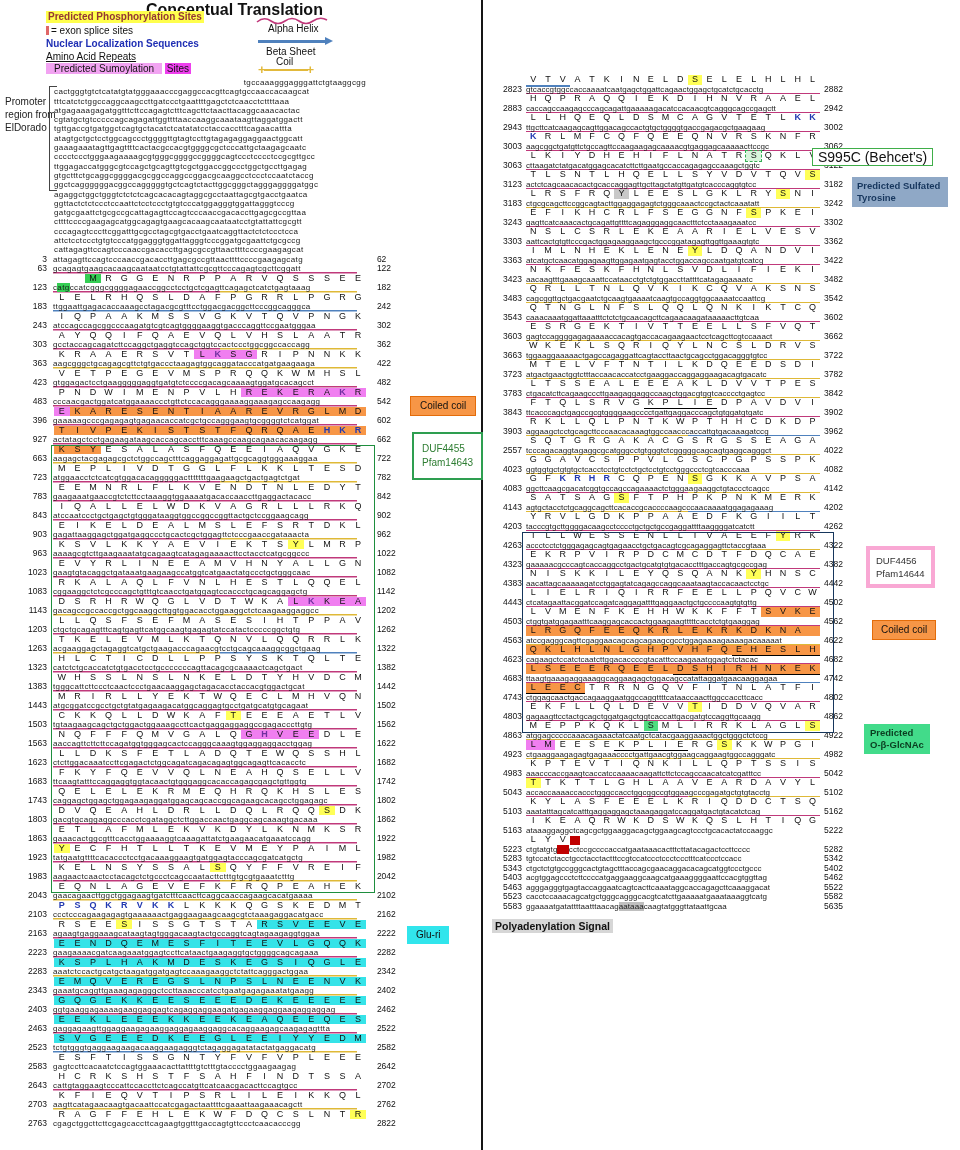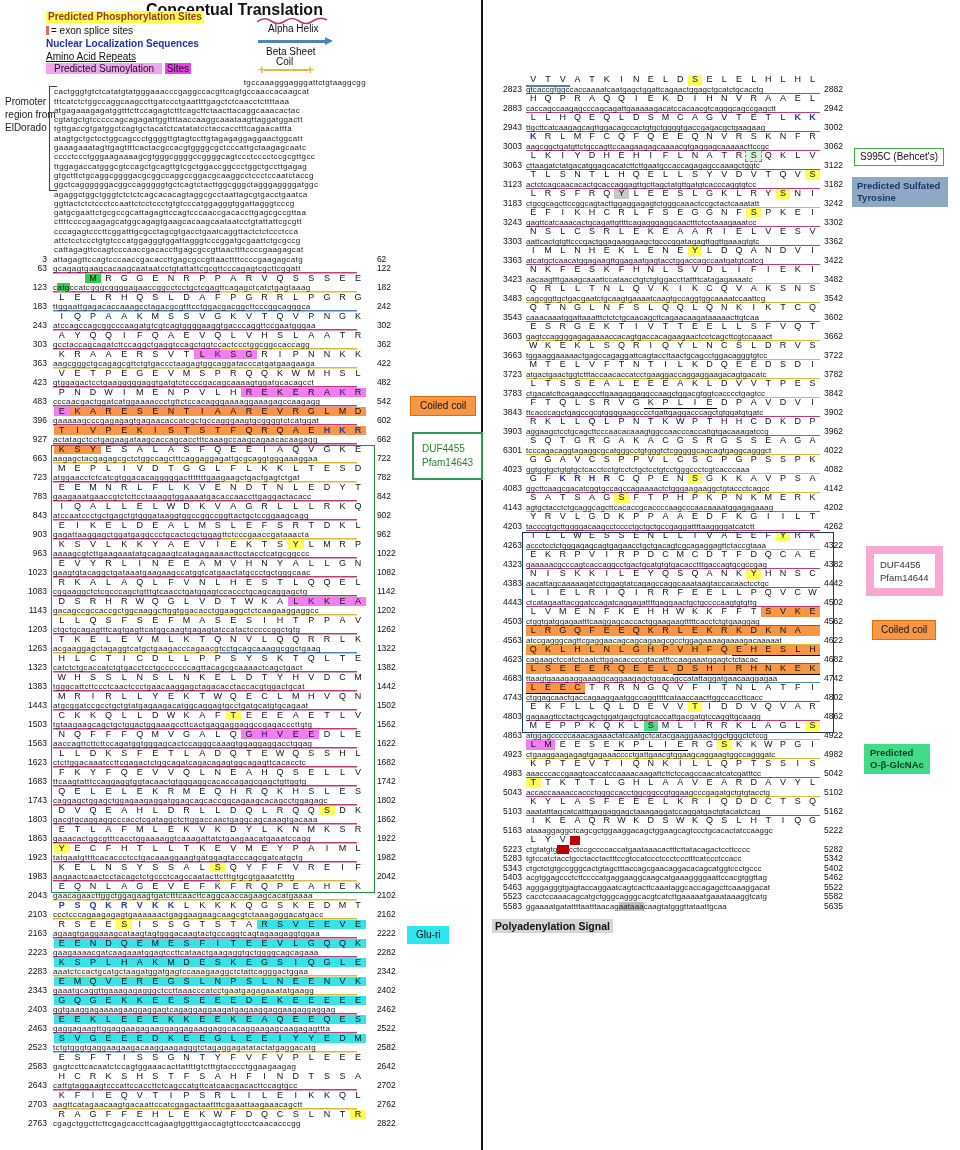--- a/index.html
+++ b/index.html
@@ -68,25 +68,25 @@
   .prot b.bl{color:#2239B0;font-weight:bold;}
   .prot b.pk{color:#7030A0;font-weight:bold;}
   .prot b.pu{border-bottom:1.3px solid #000;}
   .prot b.arr{border-bottom:2.2px solid #4F81BD;}
   .prot .stop{display:inline-block;width:10px;height:9px;background:#C00000;margin-top:.5px;}
   
   .lbl{font-size:10px;line-height:12px;}
   #lbl-coil-l{left:410px;top:396px;background:#F79646;border:1px solid #E36C0A;padding:3px 9px;}
   #lbl-duf4455{left:412px;top:432px;border:2px solid #2E9E50;background:#fff;color:#2E7D32;padding:8px 8px;line-height:14px;font-size:10px;}
   #lbl-gluri{left:407px;top:926px;background:#31E5EC;padding:3px 9px;}
-  #lbl-s995c{left:854px;top:148px;border:1.5px solid #3FAE49;background:#fff;padding:2px 5px;font-size:10px;white-space:nowrap;}
+  #lbl-s995c{left:812px;top:148px;border:1.5px solid #3FAE49;background:#fff;padding:2px 5px;font-size:14px;white-space:nowrap;}
   #lbl-sulf{left:852px;top:177px;background:#8FA8C6;color:#17375E;font-weight:bold;padding:3px 5px;width:86px;font-size:9.5px;}
-  #lbl-duf4456{left:866px;top:546px;border:8px solid #f9a8d4;background:#fff;padding:4px 6px;font-size:9.5px;line-height:13px;color:#333;}
+  #lbl-duf4456{left:866px;top:546px;border:4px solid #f9a8d4;background:#fff;padding:4px 6px;font-size:9.5px;line-height:13px;color:#333;}
   #lbl-coil-r{left:872px;top:620px;background:#F79646;border:1px solid #E36C0A;padding:3px 8px;}
-  #lbl-oglc{left:864px;top:724px;background:#42DB8A;color:#0B3D20;font-weight:bold;padding:3px 6px;font-size:9.5px;line-height:12px;margin-top:20px;}
+  #lbl-oglc{left:864px;top:724px;background:#42DB8A;color:#0B3D20;font-weight:bold;padding:3px 6px;font-size:9.5px;line-height:12px;}
   #lbl-polya{left:492px;top:919px;background:#D6D6D6;padding:1px 3px;font-size:10.5px;font-weight:bold;}
   .domainbox{position:absolute;pointer-events:none;}
 </style>
 </head>
 <body>
 
 <div class="abs" id="title">Conceptual Translation</div>
 
 <div class="abs leg" id="leg-phos">Predicted Phosphorylation Sites</div>
 <div class="abs leg" id="leg-exon"><span class="bar"></span><span>= exon splice sites</span></div>
@@ -2020,21 +2020,21 @@
         <b class="">S</b>
         <b class="">S</b>
         <b class="">E</b>
         <b class="">A</b>
         <b class="">G</b>
         <b class="">A</b>
       </div>
     </div>
     <div class="rowunit">
       <div class="dnarow">
-        <span class="num numl">6301</span>
+        <span class="num numl">2557</span>
         <span class="dna" style="background:linear-gradient(#DFB937,#DFB937) left bottom/100% 1.5px no-repeat">tcccagacaggtagaggcgcatgggcctgtgggtctcgggggcagcagtgaggcagggct</span>
         <span class="num numr">4022</span>
       </div>
       <div class="prot ">
         <b class="">G</b>
         <b class="">G</b>
         <b class="">A</b>
         <b class="">V</b>
         <b class="">C</b>
         <b class="">S</b>

